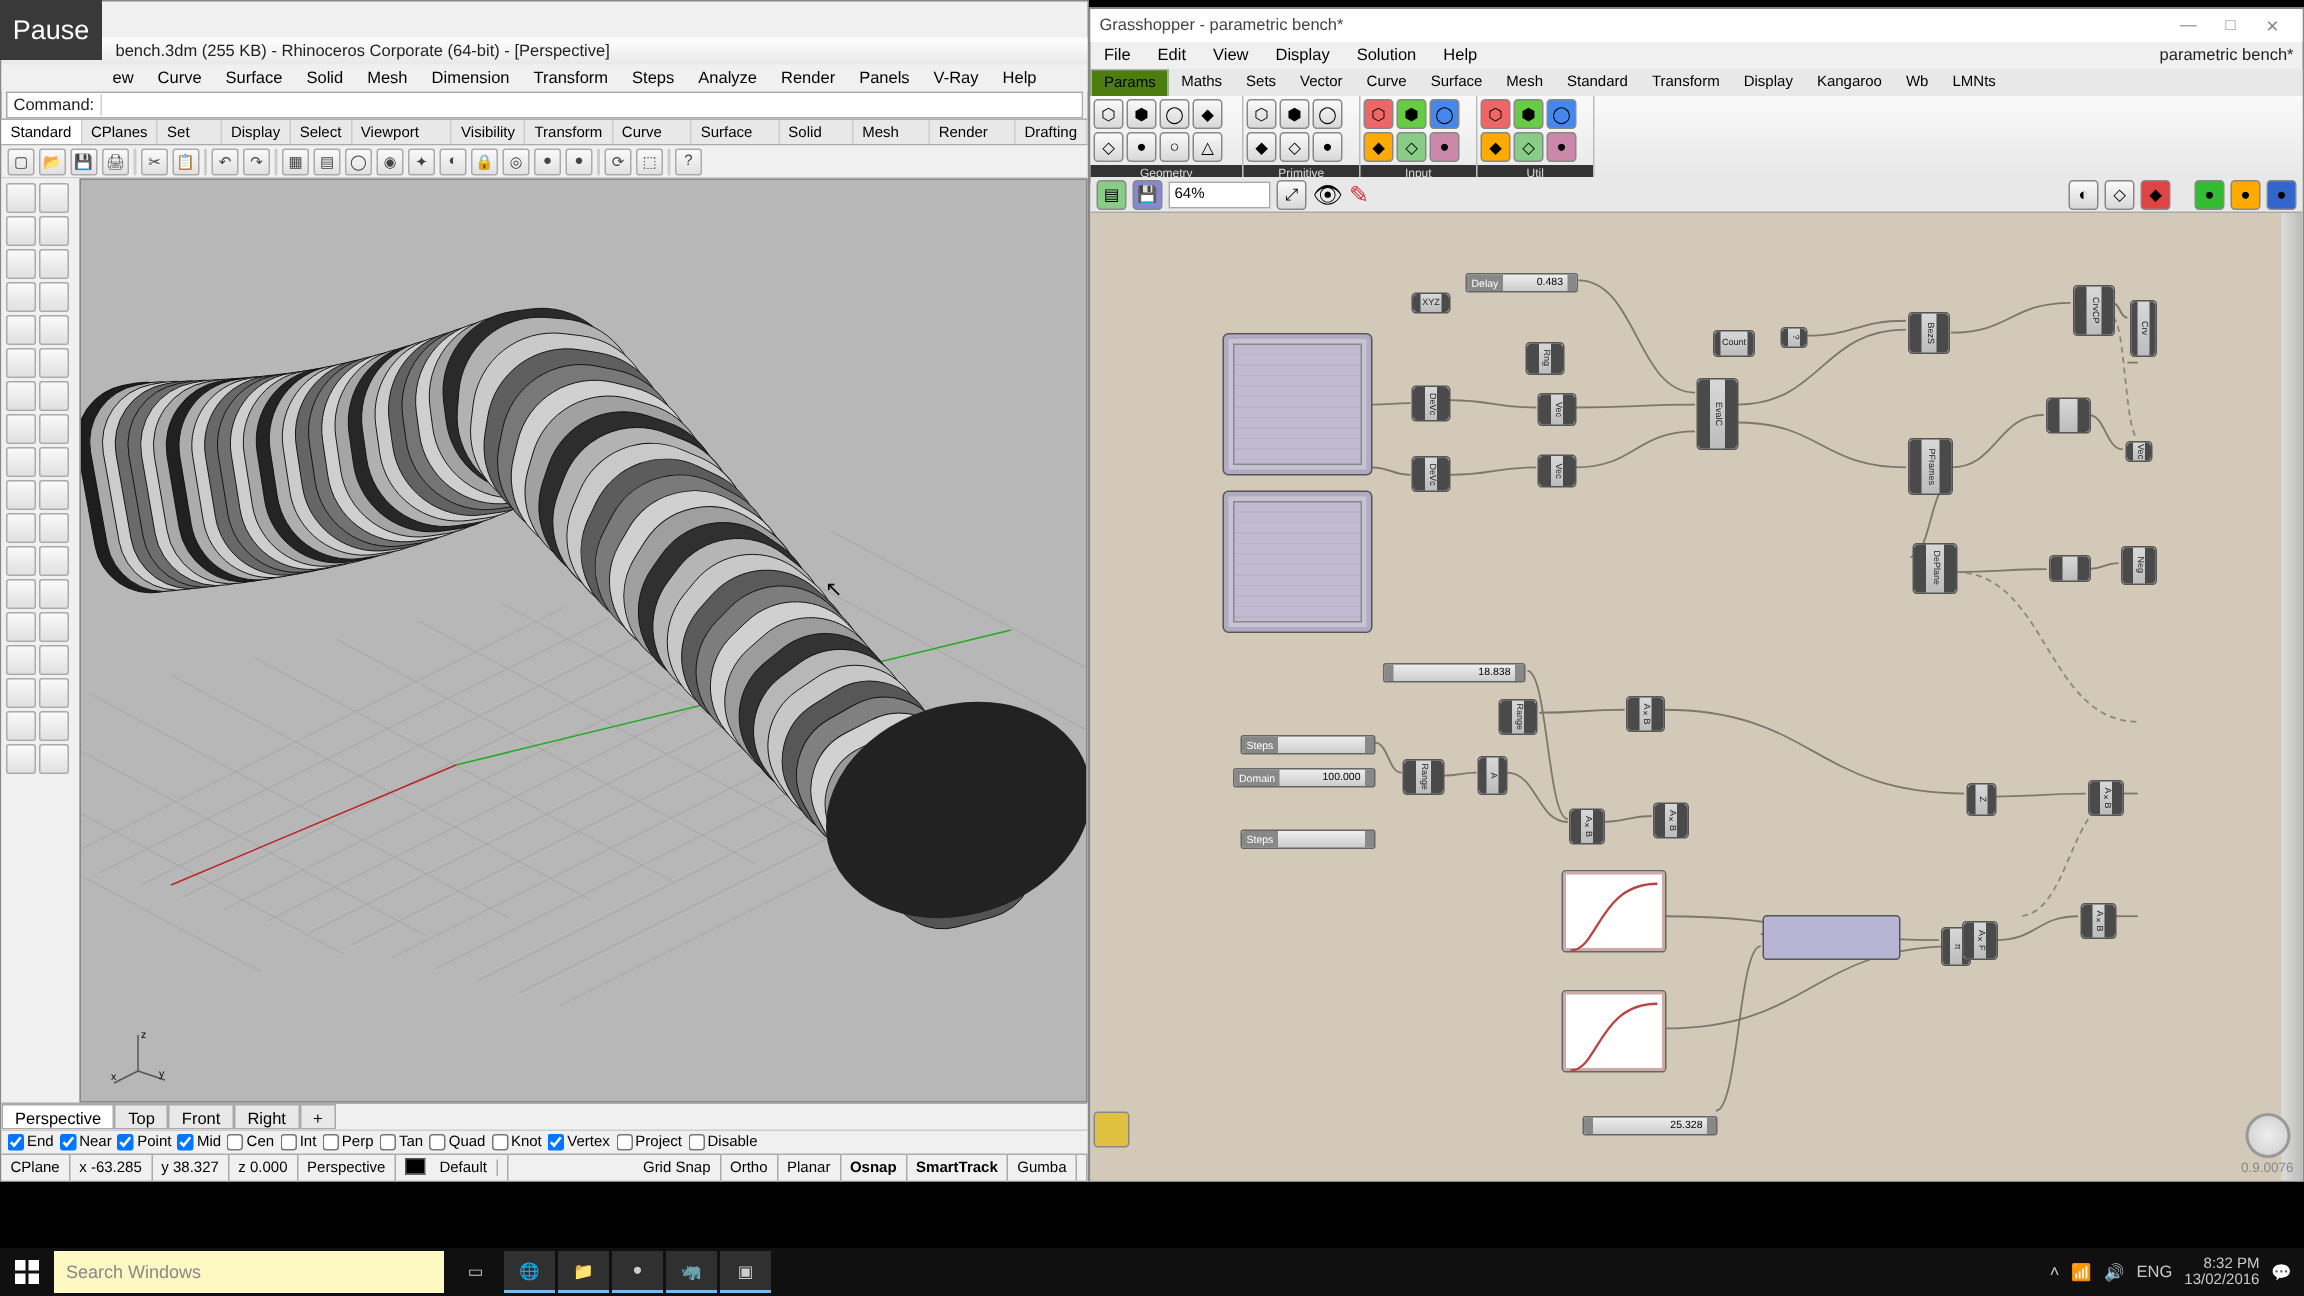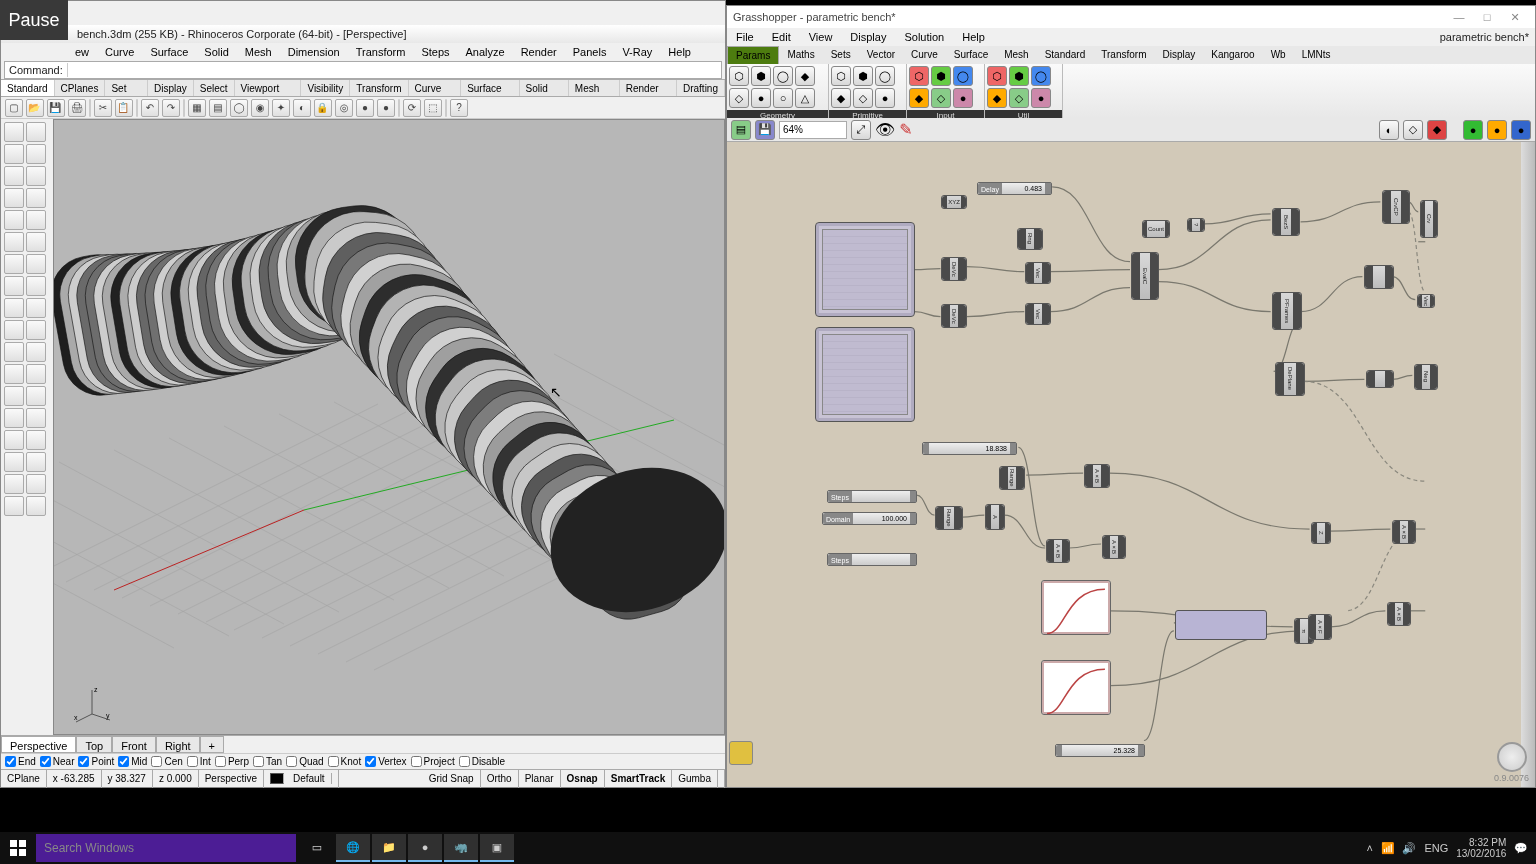--- a/index.html
+++ b/index.html
@@ -124,21 +124,21 @@
   .graph svg{position:absolute;inset:3px;}
   .hili{position:absolute;background:#b8b4d4;border:1px solid #555;border-radius:3px;}
   .sb-right{position:absolute;top:0;right:0;width:14px;height:100%;
     background:linear-gradient(90deg,#ddd,#bbb);}
   
   .taskbar { position:absolute; bottom:0; left:0; width:1536px; height:32px;
     background:#101010; display:flex; align-items:center; color:#ccc; font-size:11px; }
   .start { width:36px; height:32px; display:flex; align-items:center;
     justify-content:center; }
   .start svg{width:16px;height:16px;}
-  .search { width:260px; height:28px; background:#4c1d95; display:flex;
+  .search { width:260px; height:28px; background:#fef9c3; display:flex;
     align-items:center; padding:0 8px; font-size:12px; color:#888; }
   .task-icons{display:flex;gap:2px;margin-left:4px;}
   .ti{width:34px;height:28px;display:flex;align-items:center;justify-content:center;
     border-bottom:2px solid transparent;}
   .ti.active{background:#303030;border-bottom:2px solid #76b9ed;}
   .tray{margin-left:auto;display:flex;align-items:center;gap:8px;padding:0 8px;}
   .tray .clock{text-align:right;font-size:10px;line-height:11px;}
 </style>
 </head>
 <body>

